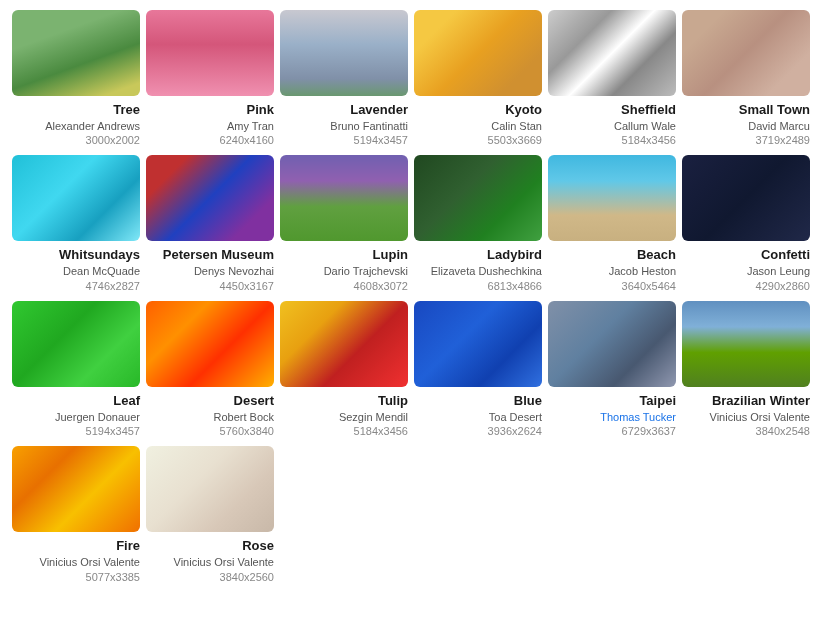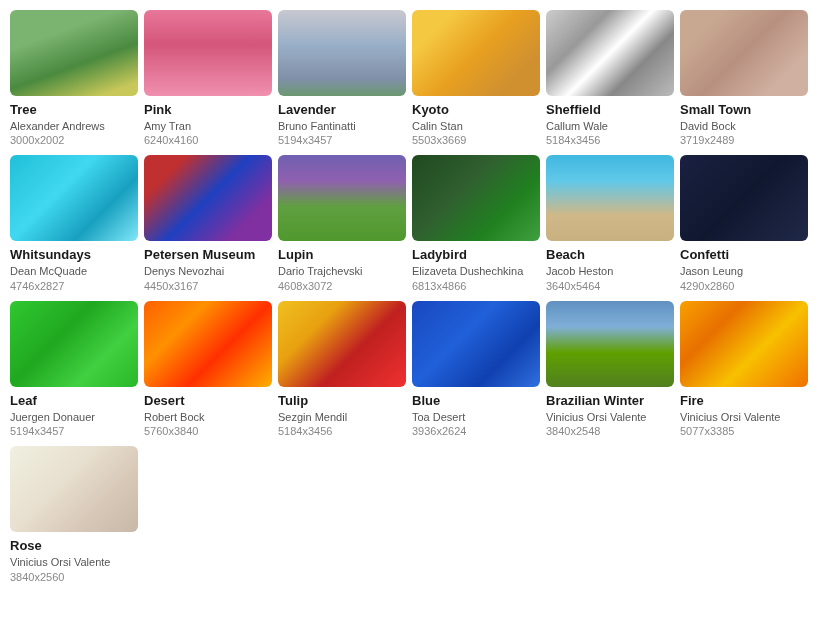--- a/index.html
+++ b/index.html
@@ -11,21 +11,21 @@
       padding: 10px;
     }
     .grid {
       display: grid;
       grid-template-columns: repeat(6, 1fr);
       gap: 8px 4px;
     }
     .item {
       display: flex;
       flex-direction: column;
-      align-items: flex-start;
+      align-items: flex-end;
       text-align: center;
       cursor: pointer;
     }
     .thumb {
       width: 128px;
       height: 86px;
       border-radius: 6px;
       overflow: hidden;
       margin-bottom: 6px;
       flex-shrink: 0;
@@ -123,21 +123,21 @@
       </div>
       <div class="item-title">Sheffield</div>
       <div class="item-author">Callum Wale</div>
       <div class="item-dims">5184x3456</div>
     </div>
     <div class="item">
       <div class="thumb thumb-smalltown">
         <div class="thumb-inner"></div>
       </div>
       <div class="item-title">Small Town</div>
-      <div class="item-author">David Bock</div>
+      <div class="item-author">David Marcu</div>
       <div class="item-dims">3719x2489</div>
     </div>
     <div class="item">
       <div class="thumb thumb-whitsundays">
         <div class="thumb-inner"></div>
       </div>
       <div class="item-title">Whitsundays</div>
       <div class="item-author">Dean McQuade</div>
       <div class="item-dims">4746x2827</div>
     </div>
@@ -207,20 +207,28 @@
     </div>
     <div class="item">
       <div class="thumb thumb-blue">
         <div class="thumb-inner"></div>
       </div>
       <div class="item-title">Blue</div>
       <div class="item-author">Toa Desert</div>
       <div class="item-dims">3936x2624</div>
     </div>
     <div class="item">
+      <div class="thumb thumb-taipei">
+        <div class="thumb-inner"></div>
+      </div>
+      <div class="item-title">Taipei</div>
+      <div class="item-author link">Thomas Tucker</div>
+      <div class="item-dims">6729x3637</div>
+    </div>
+    <div class="item">
       <div class="thumb thumb-brazilianwinter">
         <div class="thumb-inner"></div>
       </div>
       <div class="item-title">Brazilian Winter</div>
       <div class="item-author">Vinicius Orsi Valente</div>
       <div class="item-dims">3840x2548</div>
     </div>
     <div class="item">
       <div class="thumb thumb-fire">
         <div class="thumb-inner"></div>

